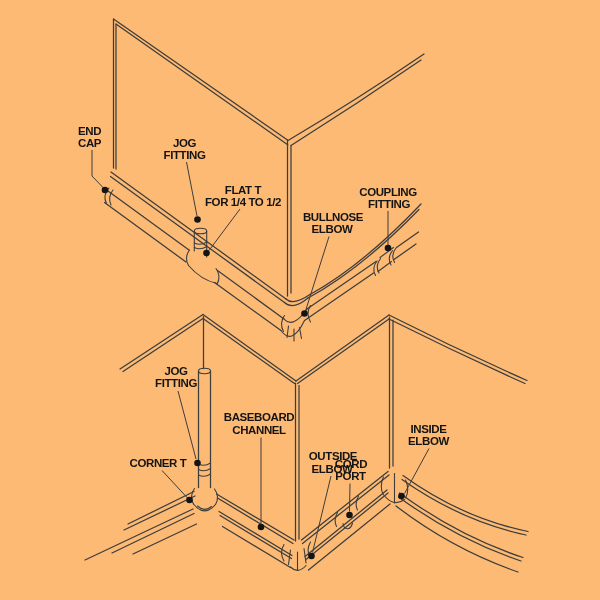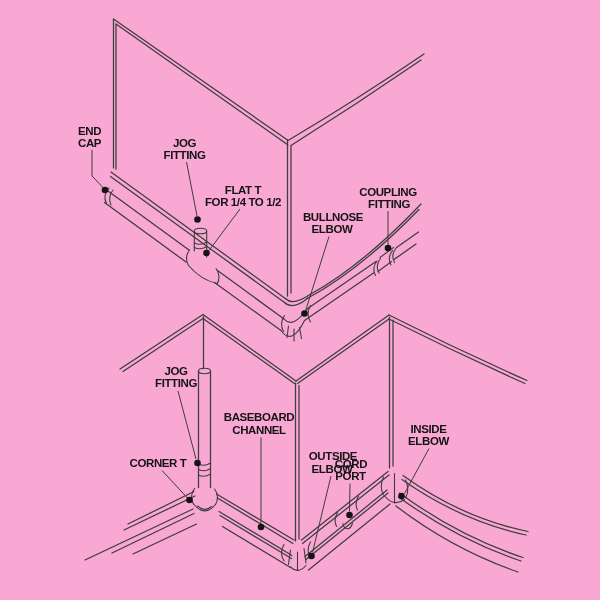--- a/index.html
+++ b/index.html
@@ -1,16 +1,16 @@
 <!DOCTYPE html>
 <html><head>
 <meta charset="utf-8">
 <style>
   html,body{margin:0;padding:0;background:#ffffff;}
-  .stage{position:relative;width:600px;height:600px;background:#f9a8d4;overflow:hidden;
+  .stage{position:relative;width:600px;height:600px;background:#fdba74;overflow:hidden;
          font-family:"Liberation Sans", sans-serif;}
   svg text{
     font-family:"Liberation Sans", sans-serif;
     font-weight:bold;
     font-size:11.5px;
     letter-spacing:-0.4px;
     fill:#141414;
   }
   svg .art{stroke:#3d3d3d;stroke-width:1.25;fill:none;stroke-linecap:round;stroke-linejoin:round;}
   svg .fit{stroke:#3d3d3d;stroke-width:1.1;fill:none;stroke-linecap:round;}

